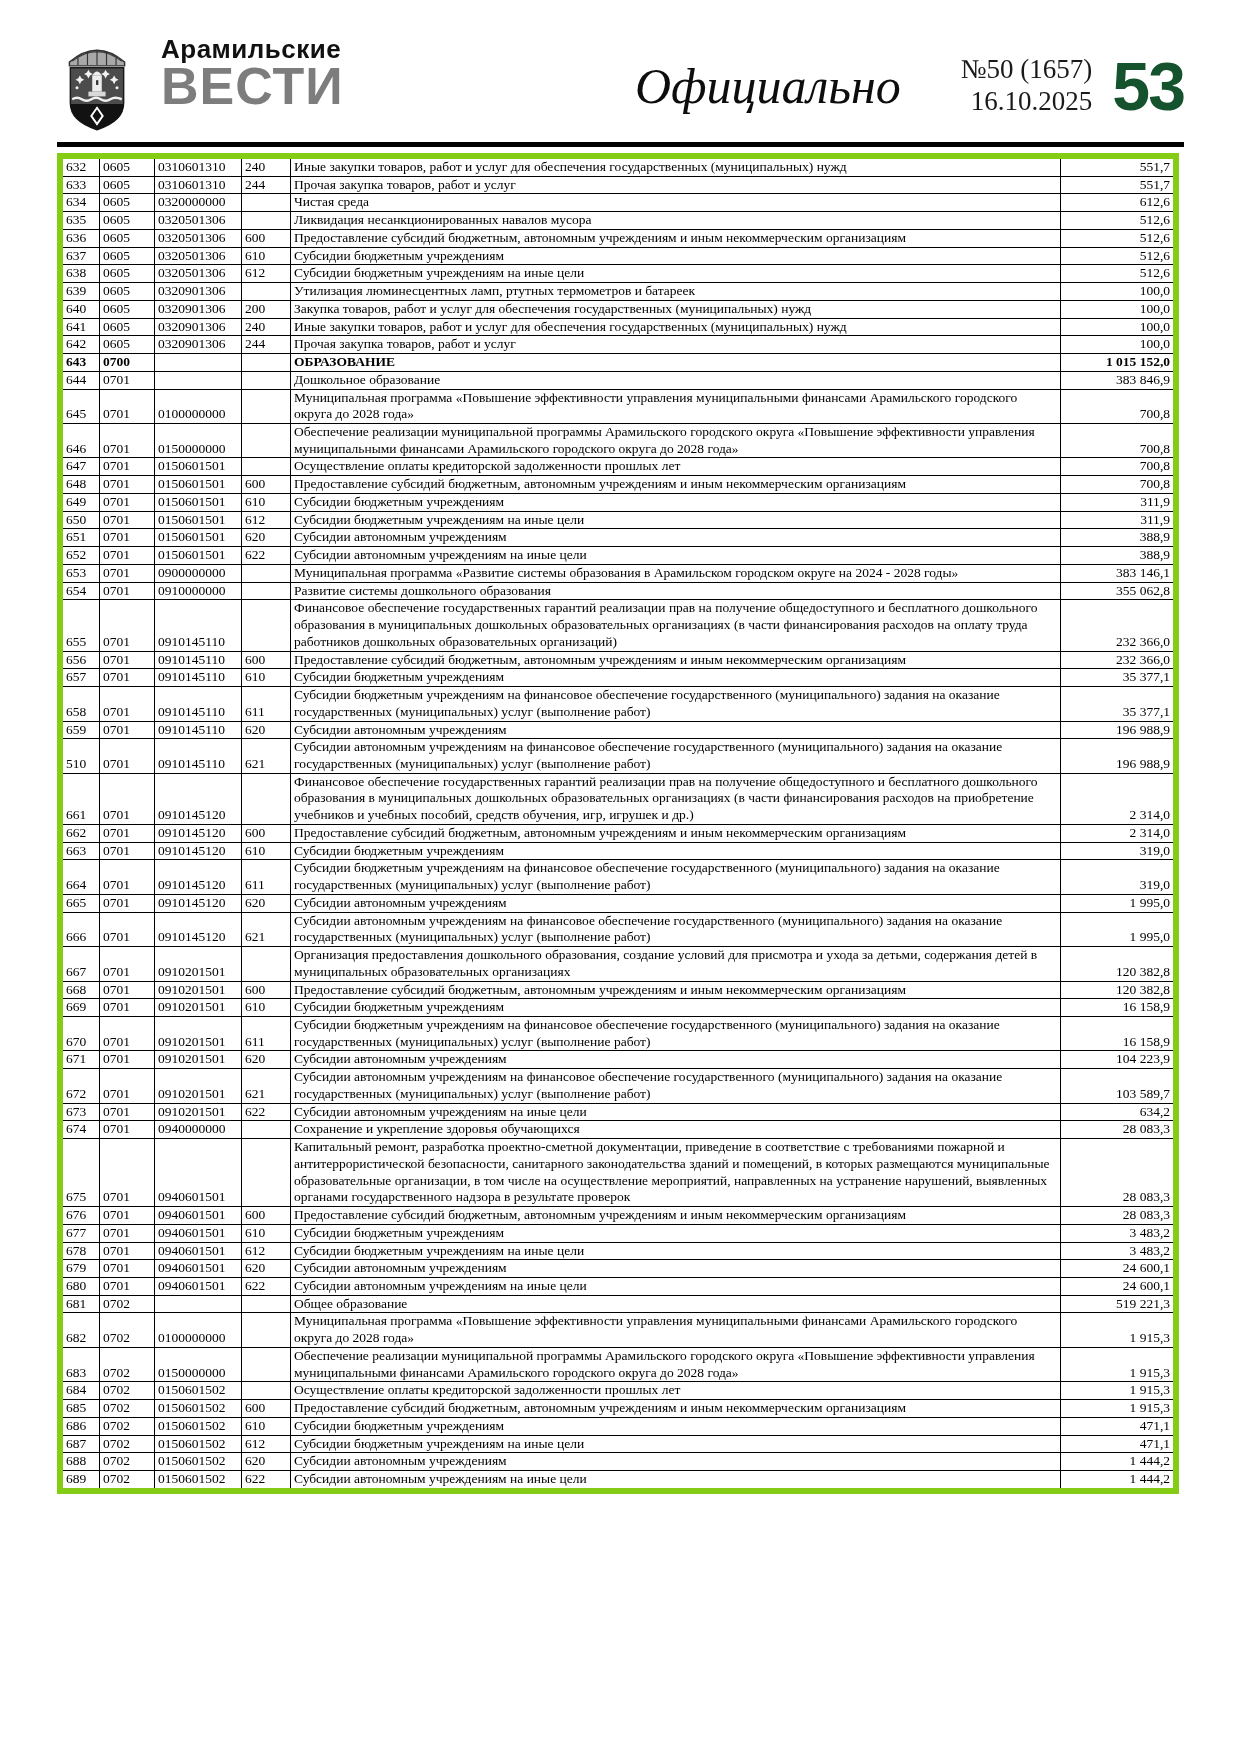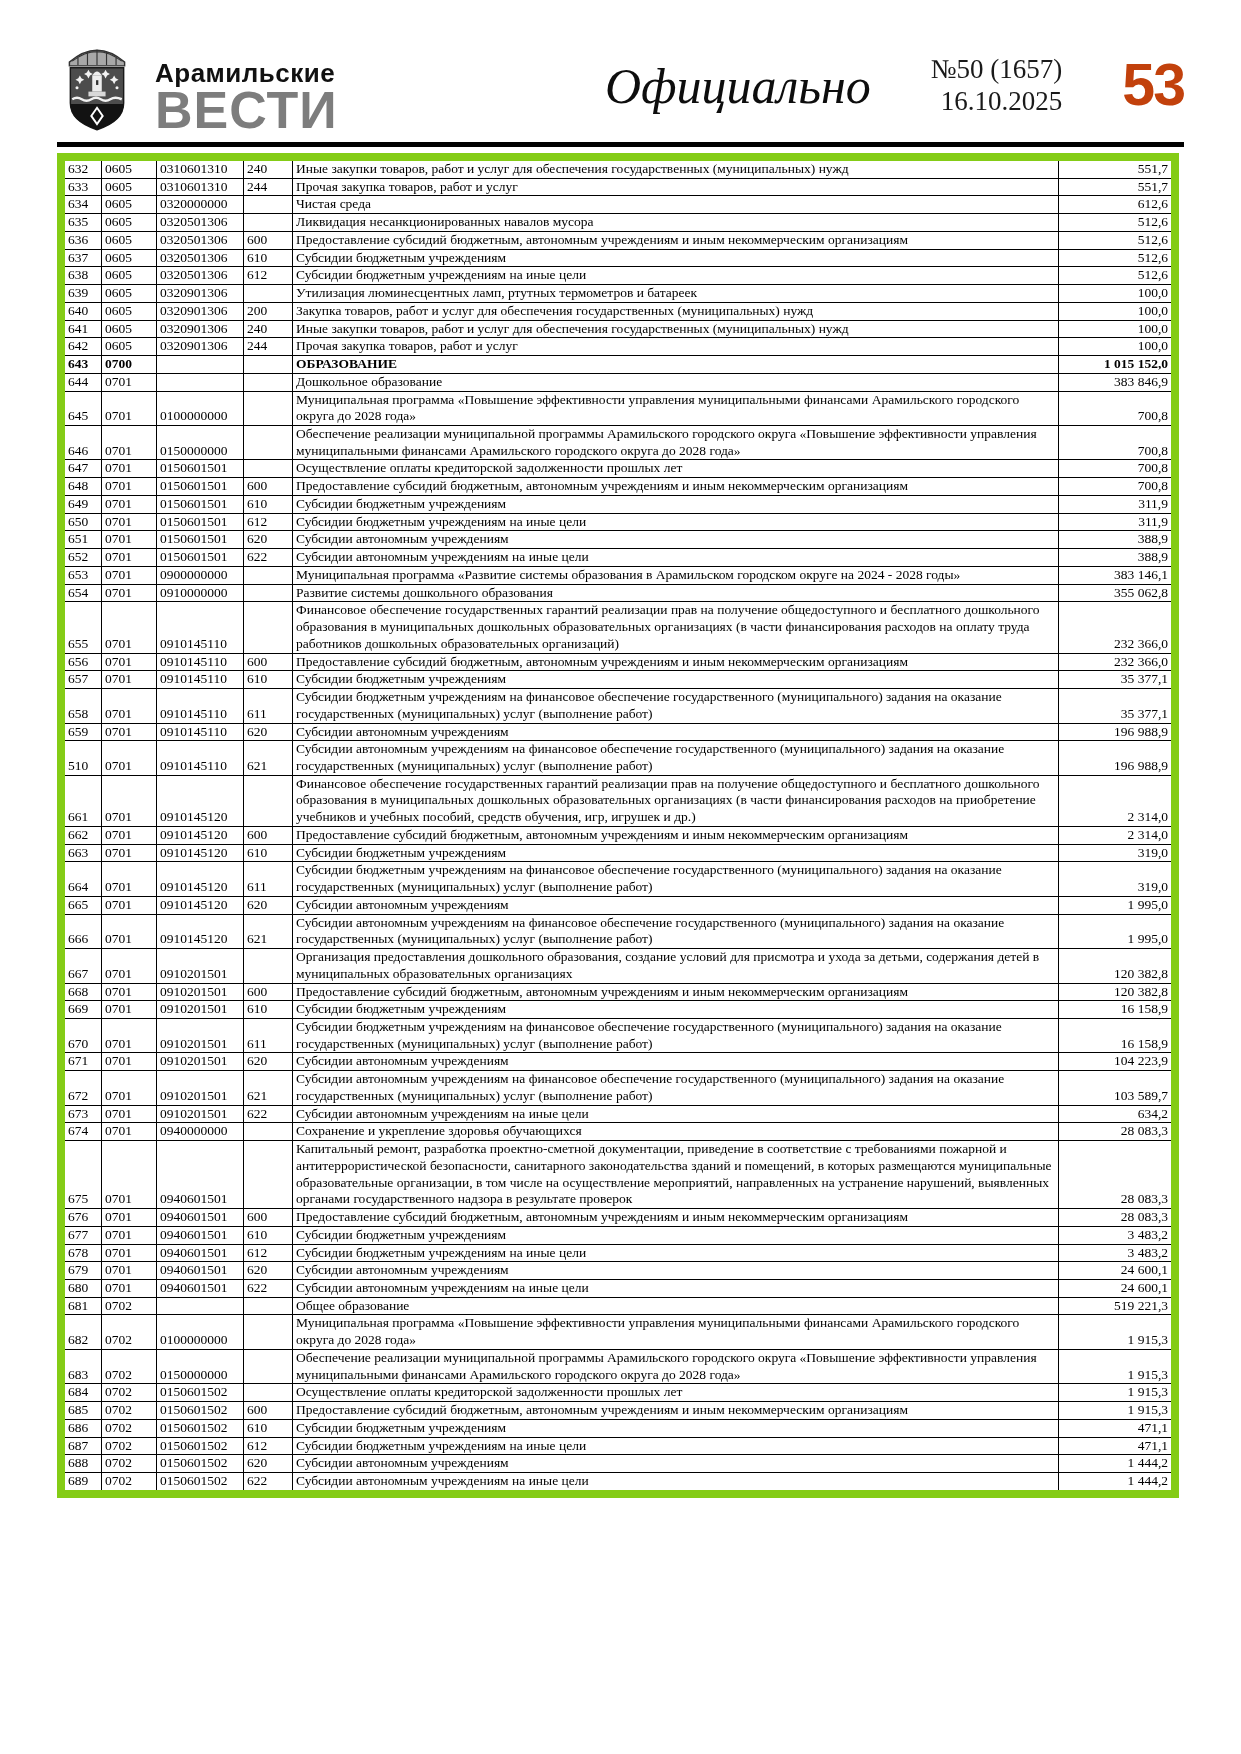--- a/index.html
+++ b/index.html
@@ -8,21 +8,21 @@
     width:1241px;height:1754px;
     margin:0 auto;background:#ffffff;
     font-family:"Liberation Serif","DejaVu Serif",serif;
     color:#000;box-sizing:border-box;
     padding:36px 57px 0 57px;
   }
   
   .masthead{
     display:flex;align-items:center;height:100px;
   }
-  .brand{display:flex;align-items:flex-end;gap:18px;}
+  .brand{display:flex;align-items:flex-start;gap:24px;}
   .crest{flex:0 0 auto;}
   .brand-text{display:flex;flex-direction:column;line-height:1;}
   .brand-top{
     font-family:"Liberation Sans","DejaVu Sans",sans-serif;
     font-weight:bold;font-size:26px;color:#111;letter-spacing:.5px;
   }
   .brand-bottom{
     font-family:"Liberation Sans","DejaVu Sans",sans-serif;
     font-weight:bold;font-size:52px;color:#7d7d7d;letter-spacing:1px;
     margin-top:-2px;
@@ -32,30 +32,30 @@
     font-style:italic;font-size:50px;color:#0d0d0d;
     font-family:"Liberation Serif","DejaVu Serif",serif;
     padding-right:60px;
   }
   .issue-block{
     text-align:right;font-size:27px;line-height:1.18;color:#1a1a1a;
     white-space:nowrap;
   }
   .page-number{
     font-family:"Liberation Sans","DejaVu Sans",sans-serif;
-    font-weight:900;font-size:59px;line-height:.8;color:#c2410c;
-    margin-left:60px;letter-spacing:-2px;
+    font-weight:900;font-size:68px;line-height:.8;color:#14532d;
+    margin-left:20px;letter-spacing:-2px;
   }
   .head-rule{height:5px;background:#000;margin-top:6px;}
   
   table.budget{
     margin-top:6px;width:1122px;
     border-collapse:collapse;table-layout:fixed;
     font-size:13.5px;line-height:1.24;
-    border:8px solid #84cc16;
+    border:6px solid #84cc16;
   }
   table.budget td{
     border:1px solid #000;
     padding:0 3px;
     vertical-align:bottom;
     overflow:hidden;
   }
   td.c-n{width:30px;}
   td.c-sec{width:48px;}
   td.c-art{width:80px;}

